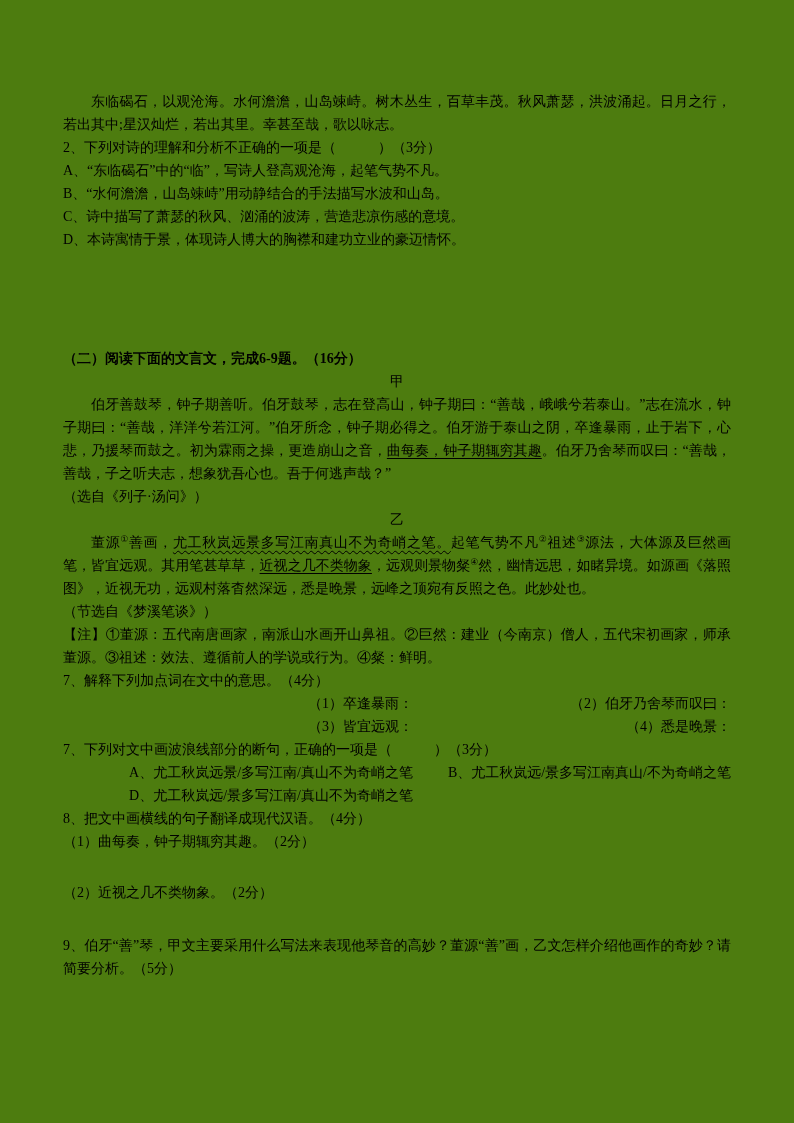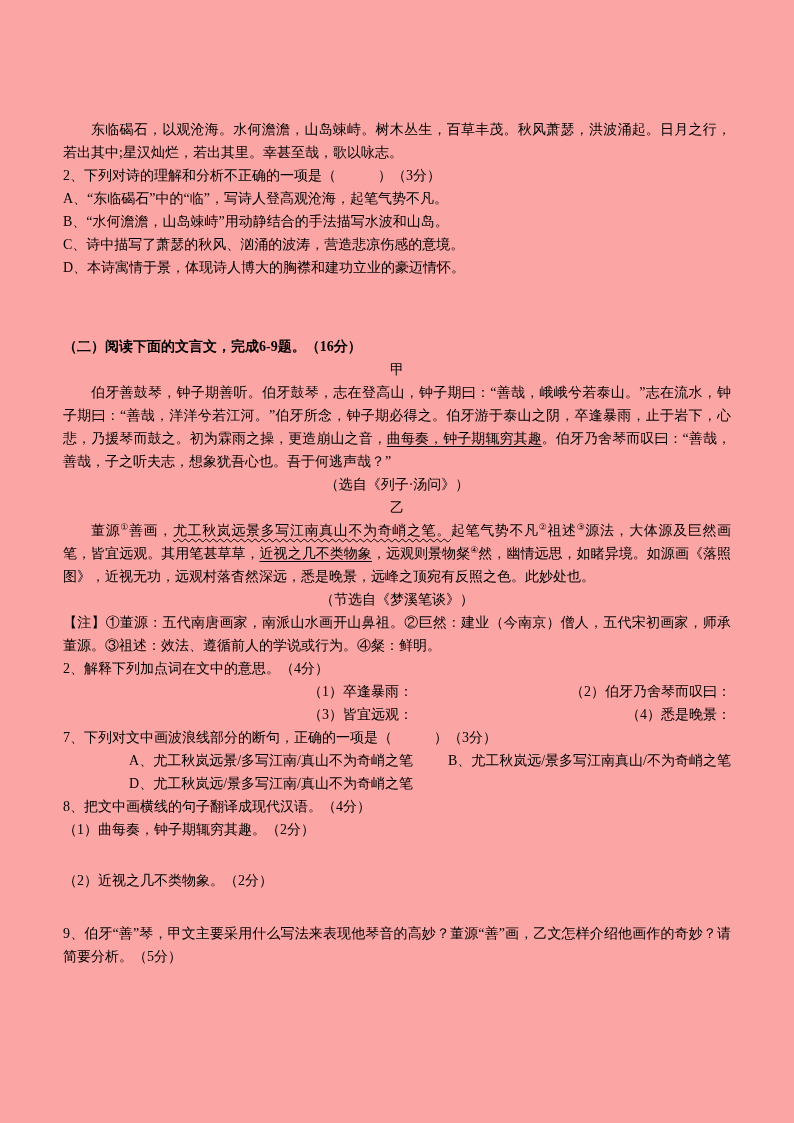--- a/index.html
+++ b/index.html
@@ -1,40 +1,40 @@
 <!DOCTYPE html>
 <html><head>
 <meta charset="utf-8">
 <style>
   html, body { margin: 0; padding: 0; background: #ffffff; }
   .page {
     position: relative;
     width: 794px;
     height: 1123px;
     margin: 0 auto;
-    background: #fca5a5;
+    background: #4d7c0f;
     color: #000000;
     box-sizing: border-box;
-    padding: 118px 63px 0 63px;
+    padding: 90px 63px 0 63px;
     font-family: "Liberation Serif", "DejaVu Serif", serif;
     font-size: 14px;
     line-height: 23px;
     overflow: hidden;
   }
   p { margin: 0; text-align: justify; }
   .indent { text-indent: 2em; }
   .bold { font-weight: bold; }
   .center { text-align: center; }
-  .right { text-align: center; }
+  .right { text-align: left; }
   .u { text-decoration: underline; text-underline-offset: 3px; text-decoration-thickness: 1px; }
   .wavy { text-decoration: underline wavy; text-underline-offset: 3px; text-decoration-thickness: 1px; }
   .sup { font-size: 9px; vertical-align: 5px; line-height: 0; }
   .two-col { display: grid; grid-template-columns: 350px 1fr; }
   .two-col p { text-align: right; }
-  .answer-gap-large { margin-top: 56px; }
+  .answer-gap-large { margin-top: 96px; }
   .answer-gap-1 { margin-top: 28px; }
   .answer-gap-2 { margin-top: 30px; }
 </style>
 </head>
 <body>
 
 <div class="page">
 
   <p class="indent">东临碣石，以观沧海。水何澹澹，山岛竦峙。树木丛生，百草丰茂。秋风萧瑟，洪波涌起。日月之行，若出其中;星汉灿烂，若出其里。幸甚至哉，歌以咏志。</p>
 
@@ -53,21 +53,21 @@
   <p class="right">（选自《列子·汤问》）</p>
 
   <p class="center">乙</p>
 
   <p class="indent"><span>董源</span><span class="sup">①</span><span>善画，</span><span class="wavy">尤工秋岚远景多写江南真山不为奇峭之笔。</span><span>起笔气势不凡</span><span class="sup">②</span><span>祖述</span><span class="sup">③</span><span>源法，大体源及巨然画笔，皆宜远观。其用笔甚草草，</span><span class="u">近视之几不类物象</span><span>，远观则景物粲</span><span class="sup">④</span><span>然，幽情远思，如睹异境。如源画《落照图》，近视无功，远观村落杳然深远，悉是晚景，远峰之顶宛有反照之色。此妙处也。</span></p>
 
   <p class="right">（节选自《梦溪笔谈》）</p>
 
   <p>【注】①董源：五代南唐画家，南派山水画开山鼻祖。②巨然：建业（今南京）僧人，五代宋初画家，师承董源。③祖述：效法、遵循前人的学说或行为。④粲：鲜明。</p>
 
-  <p>2、解释下列加点词在文中的意思。（4分）</p>
+  <p>7、解释下列加点词在文中的意思。（4分）</p>
   <div class="two-col">
     <p>（1）卒逢暴雨：</p>
     <p>（2）伯牙乃舍琴而叹曰：</p>
     <p>（3）皆宜远观：</p>
     <p>（4）悉是晚景：</p>
   </div>
 
   <p>7、下列对文中画波浪线部分的断句，正确的一项是（　　　）（3分）</p>
   <div class="two-col">
     <p>A、尤工秋岚远景/多写江南/真山不为奇峭之笔</p>

